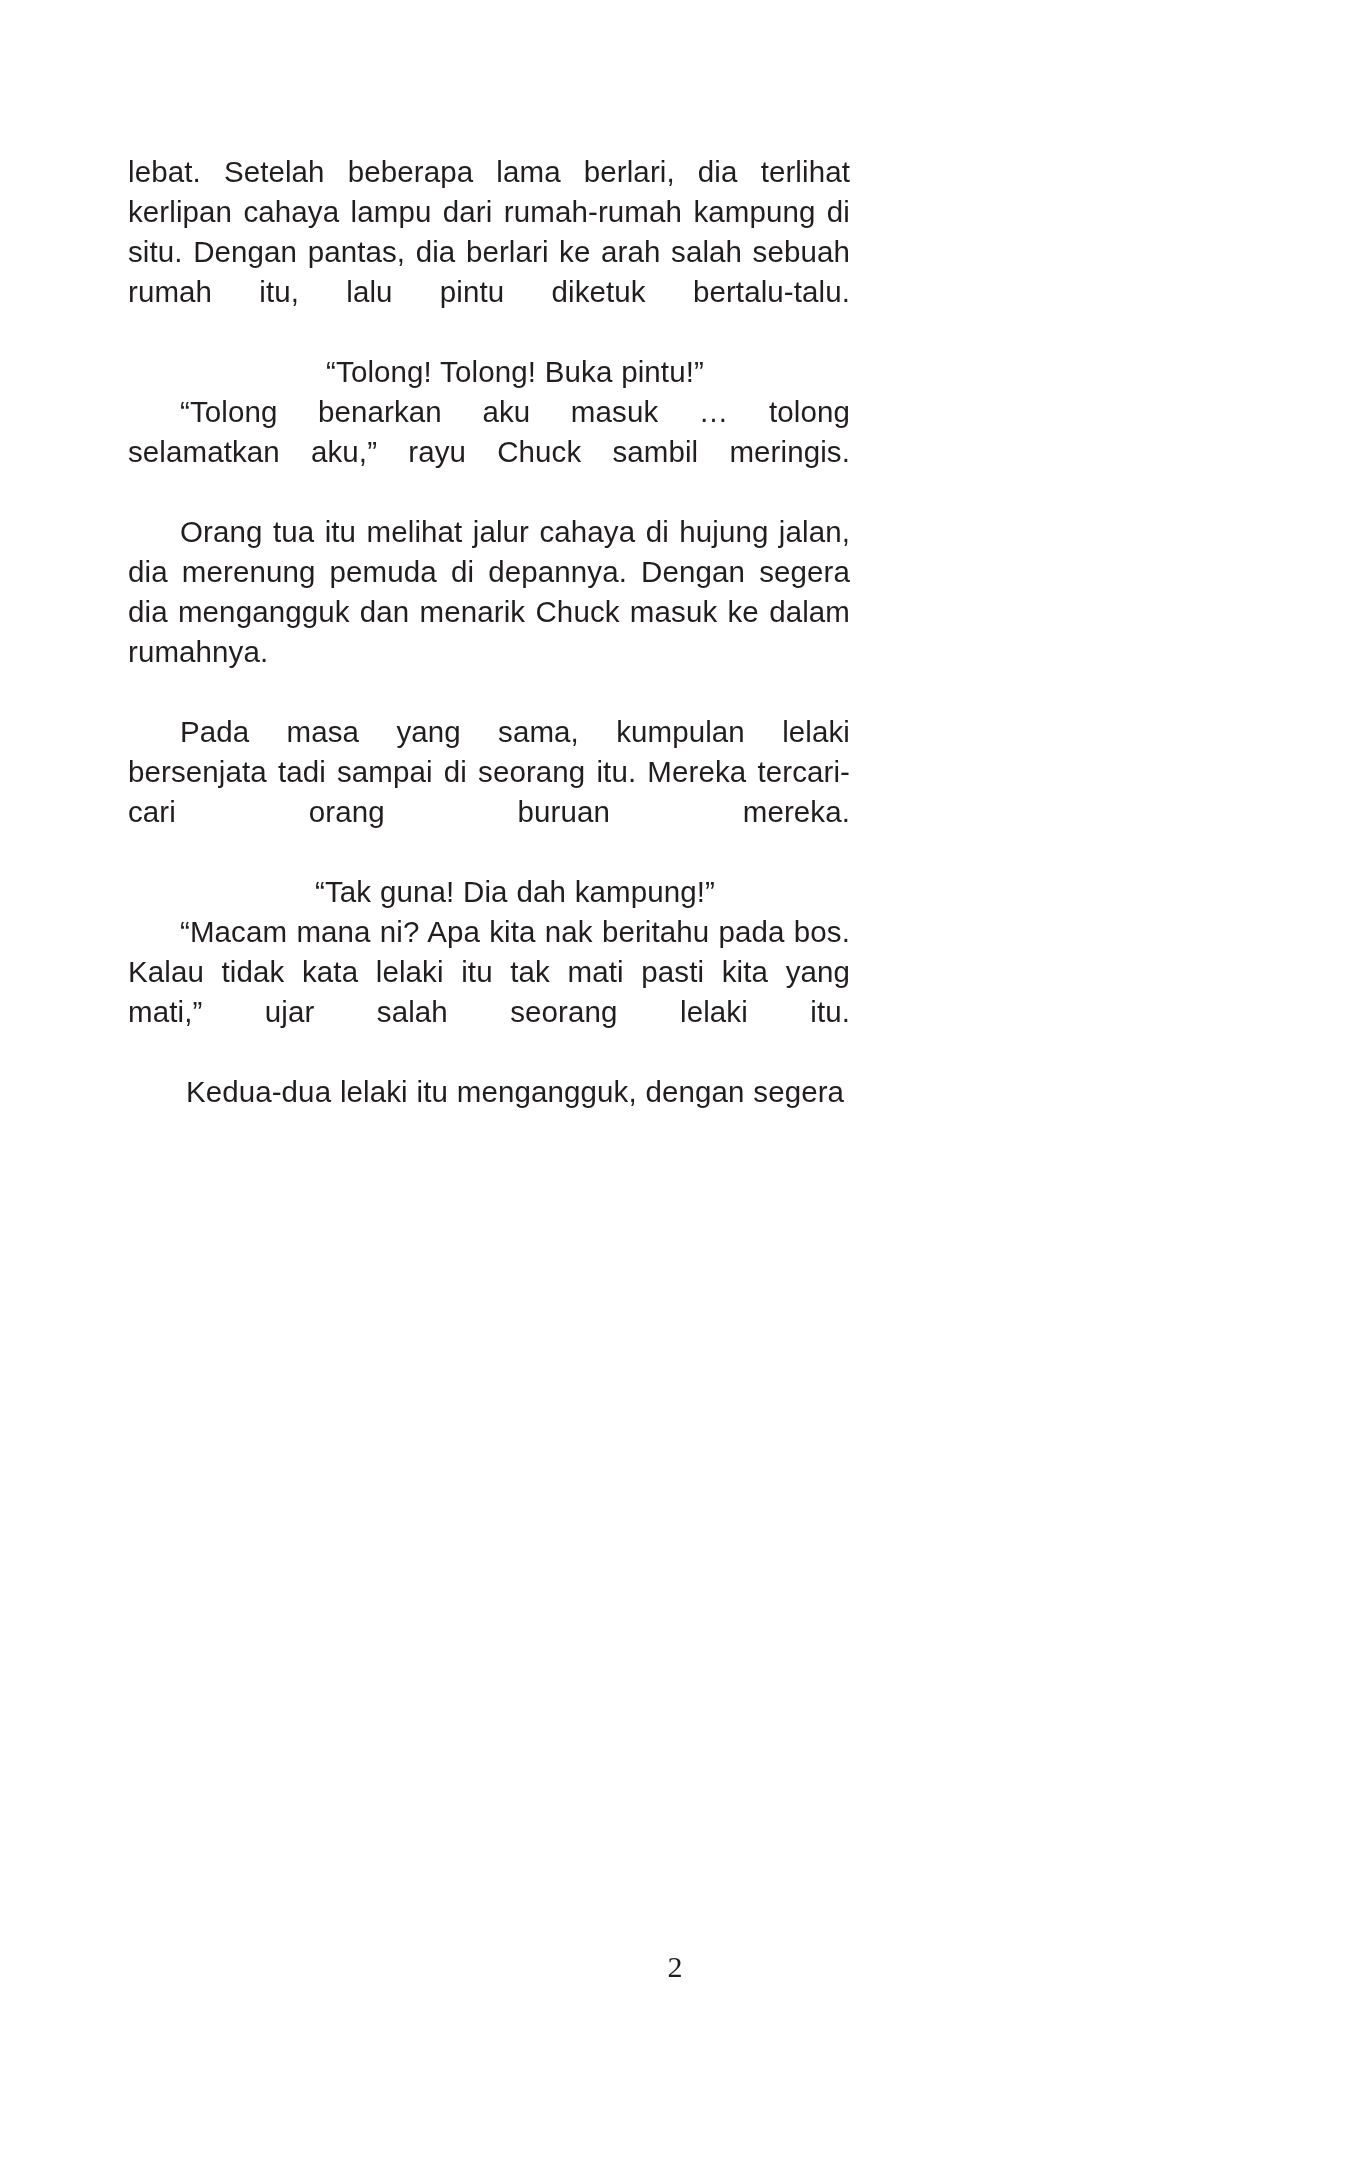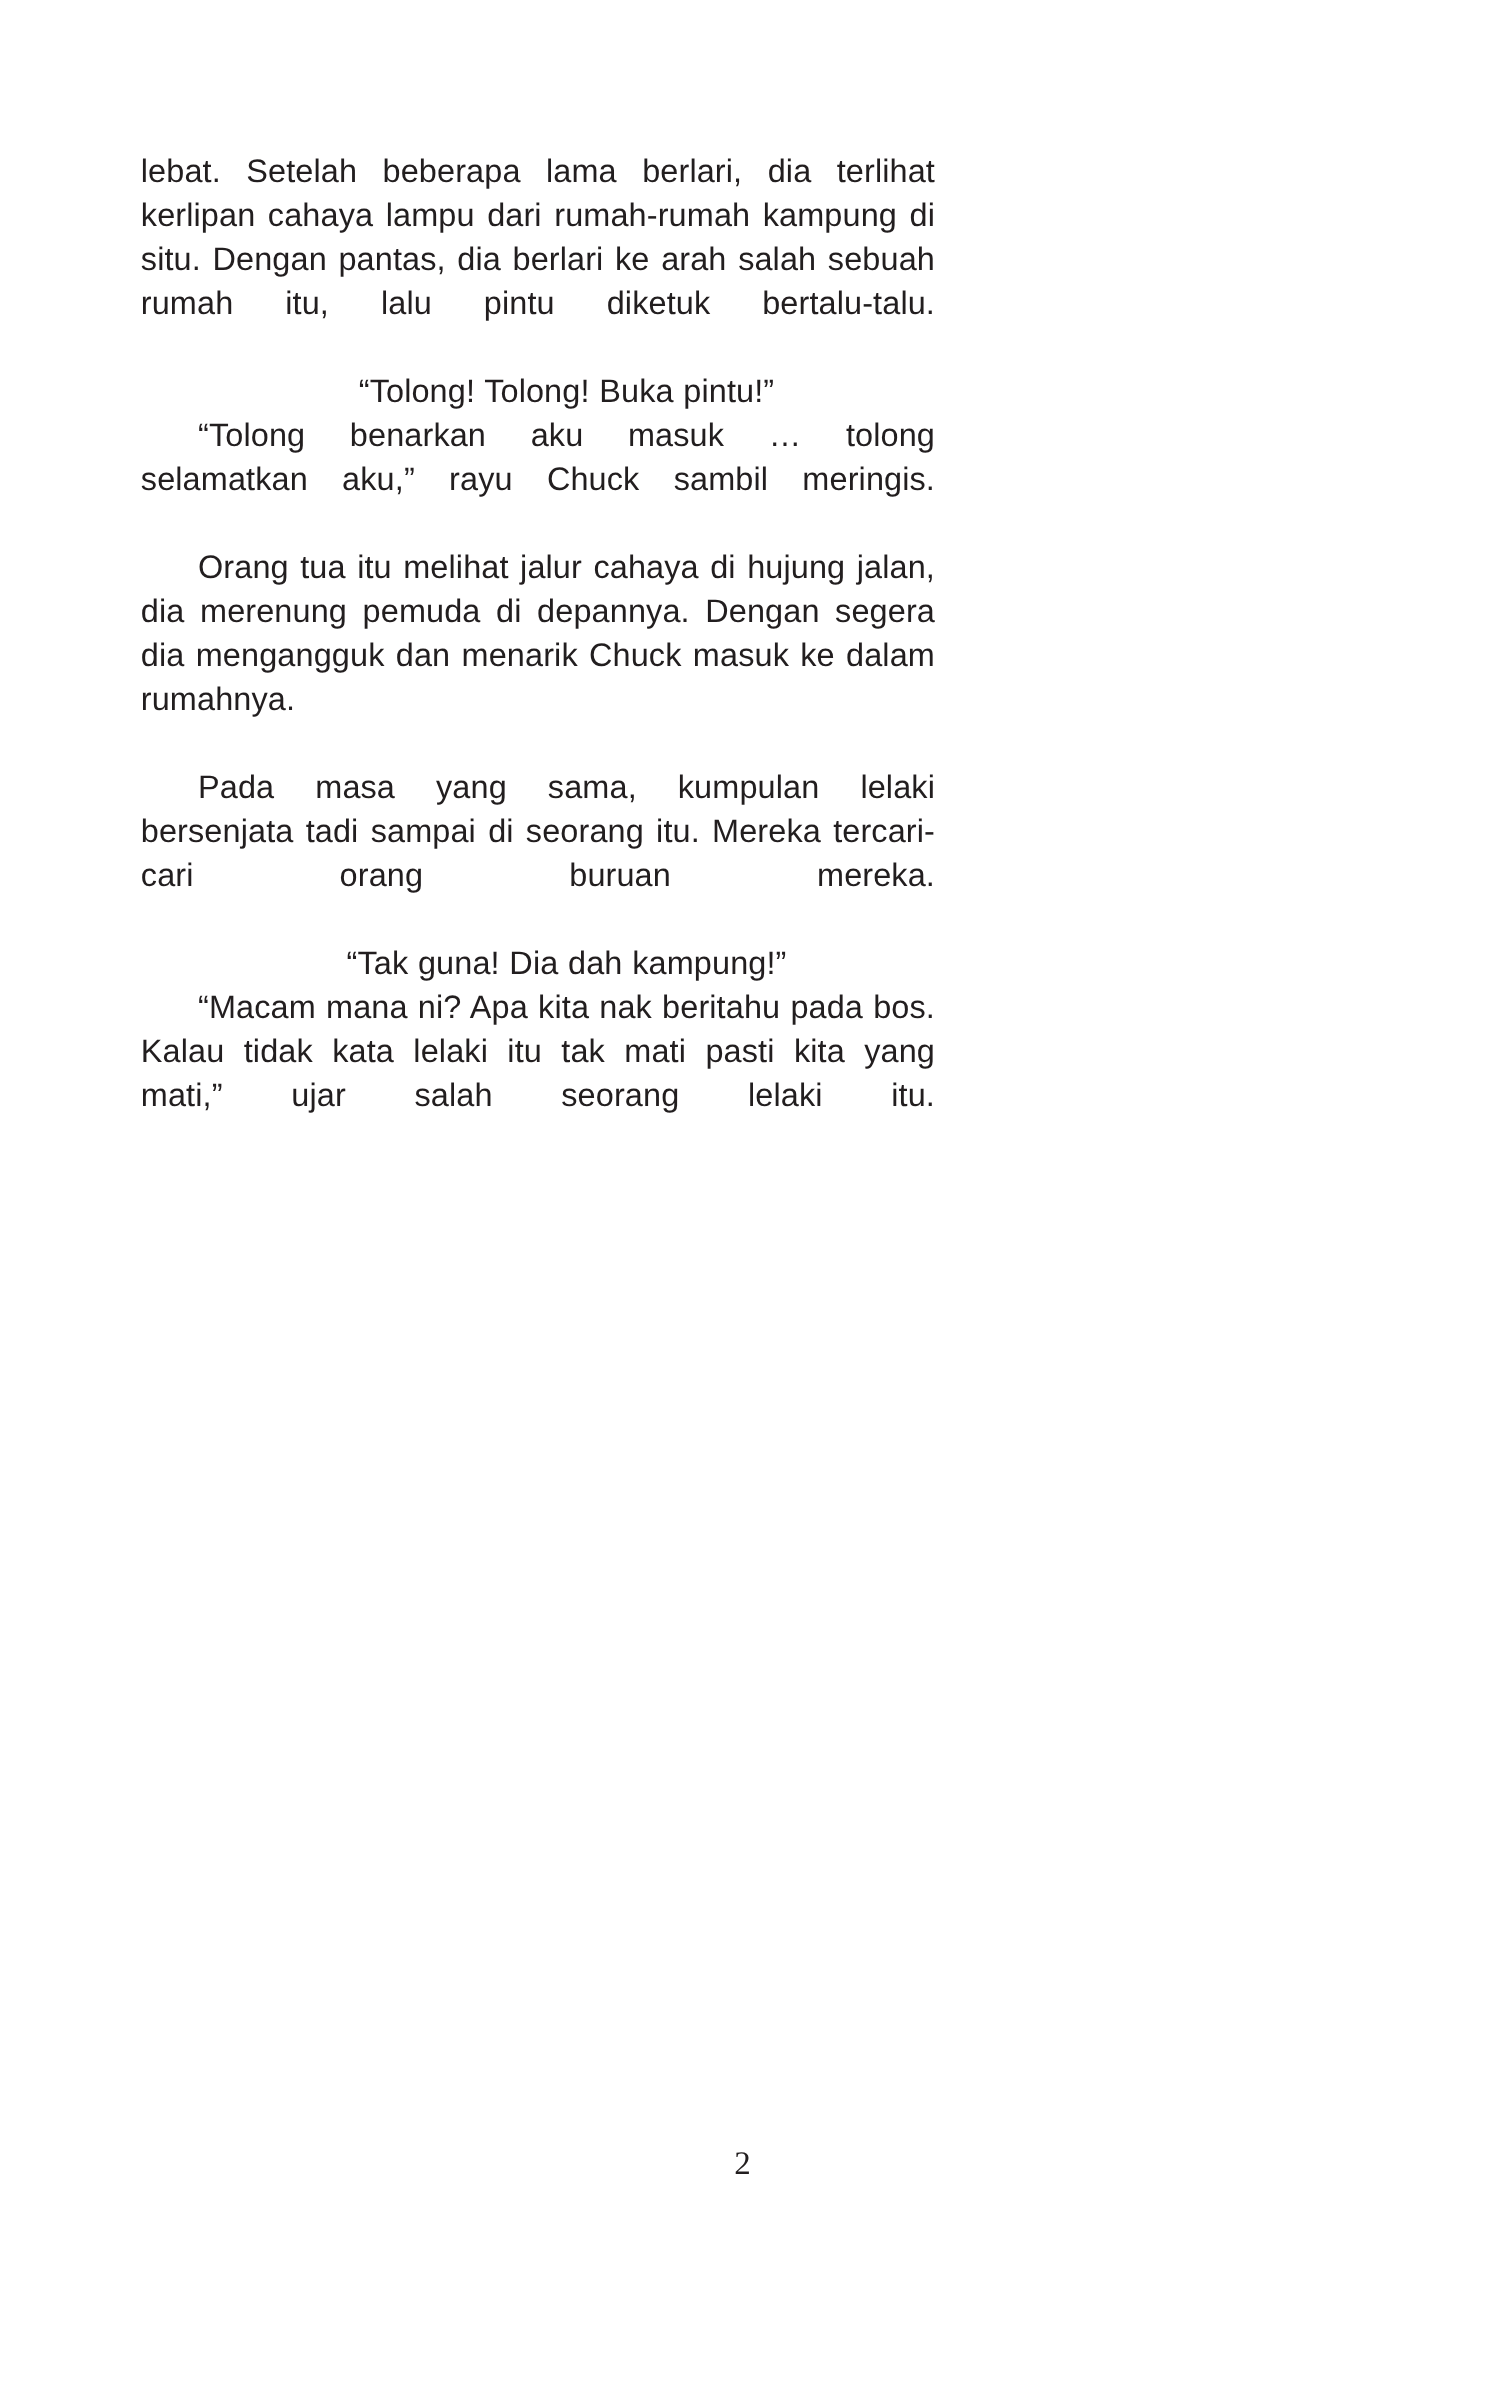--- a/index.html
+++ b/index.html
@@ -14,21 +14,21 @@
     width: 1350px;
     height: 2175px;
     background: #ffffff;
     overflow: hidden;
     box-sizing: border-box;
   }
 
   .text-column {
     position: absolute;
     left: 128px;
-    top: 136px;
+    top: 152px;
     width: 722px;
   }
 
   .para {
     margin: 0;
     padding: 0;
     font-family: "Liberation Sans", "DejaVu Sans", sans-serif;
     font-weight: 300;
     font-size: 29.5px;
     line-height: 40px;
@@ -92,18 +92,19 @@
 
     <p class="para indent">Orang tua itu melihat jalur cahaya di hujung jalan, dia merenung pemuda di depannya. Dengan segera dia mengangguk dan menarik Chuck masuk ke dalam rumahnya.</p>
 
     <p class="para indent">Pada masa yang sama, kumpulan lelaki bersenjata tadi sampai di seorang itu. Mereka tercari-cari orang buruan mereka.</p>
 
     <p class="para indent single">“Tak guna! Dia dah kampung!”</p>
 
     <p class="para indent">“Macam mana ni? Apa kita nak beritahu pada bos. Kalau tidak kata lelaki itu tak mati pasti kita yang mati,” ujar salah seorang lelaki itu.</p>
 
 
+    <p class="para indent single">Kedua-dua lelaki itu mengangguk, dengan segera</p>
 
   </div>
 
   <div class="page-number">2</div>
 
 </div>
 
 </body></html>

